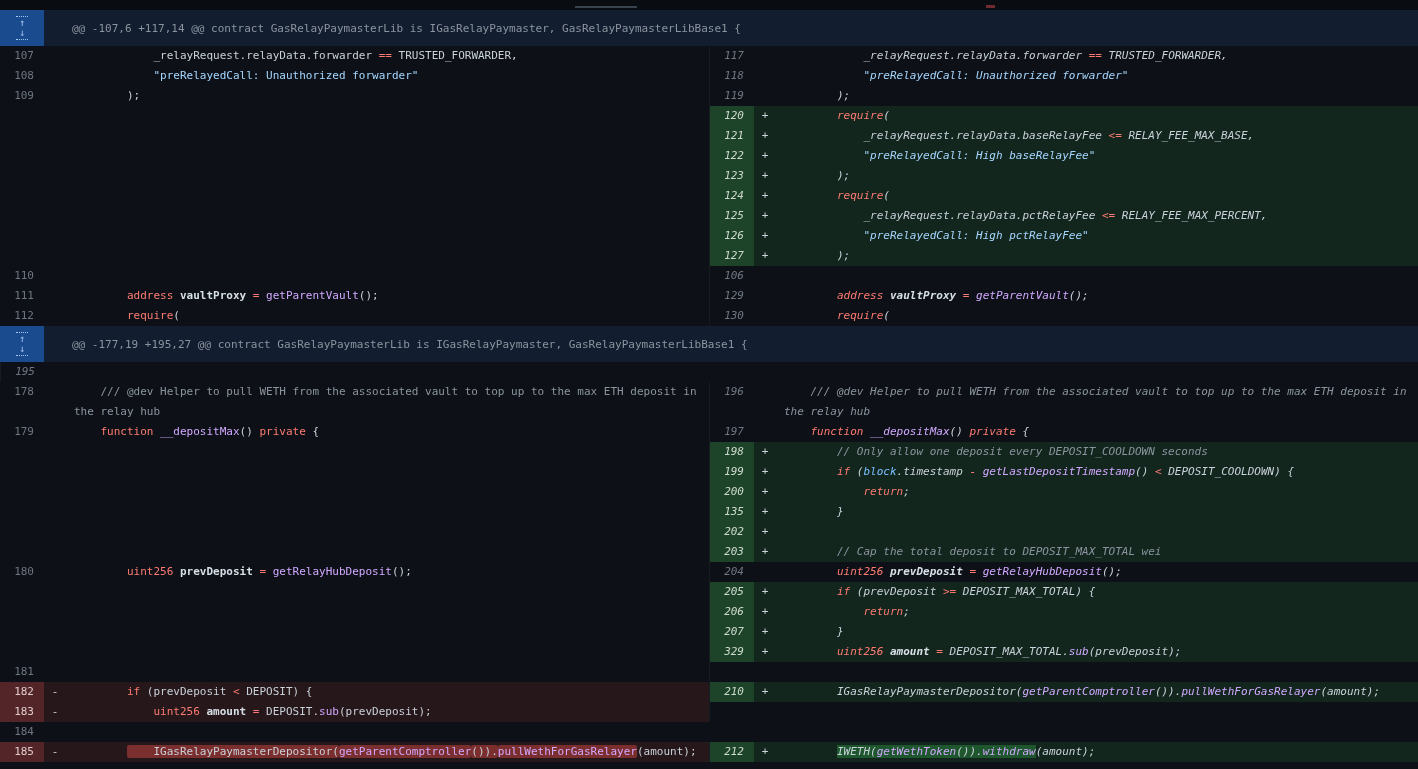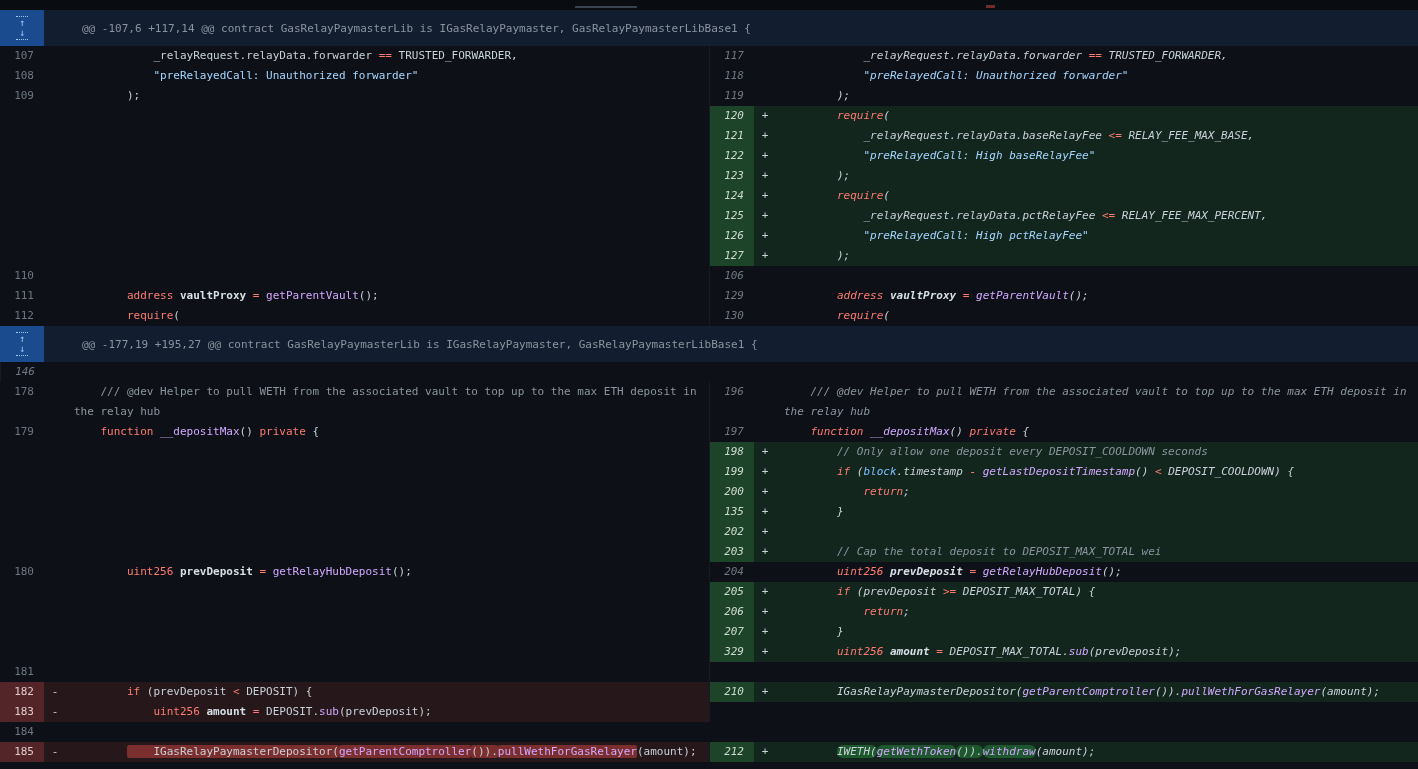--- a/index.html
+++ b/index.html
@@ -11,35 +11,35 @@
   }
   .topbar{height:10px;background:#090d12;position:relative;}
   .frag1{position:absolute;left:575px;bottom:2px;width:62px;height:2px;background:#39424f;}
   .frag2{position:absolute;left:986px;bottom:2px;width:9px;height:3px;background:#6e2b30;}
 
   .hunk-row{display:flex;align-items:stretch;height:36px;background:var(--c-hunk_bg,#121d30);}
   .expand-btn{flex:0 0 44px;display:flex;flex-direction:column;align-items:center;justify-content:center;
     background:var(--c-expand_button_bg,#1b4b8f);color:#a3c7f5;cursor:pointer;line-height:10px;font-size:10px;}
   .xbar{width:12px;border-top:1px dotted #a3c7f5;margin:1px 0;}
   .xarrow{display:block;height:10px;}
-  .hunk-text{align-self:center;padding-left:38px;color:var(--c-comment,#8b949e);white-space:pre;}
+  .hunk-text{align-self:center;padding-left:28px;color:var(--c-comment,#8b949e);white-space:pre;}
 
   .code-row{display:flex;}
   .half{width:709px;box-sizing:border-box;display:flex;align-items:flex-start;}
   .half.new{border-left:1px solid #161c24;font-style:italic;}
   .num{flex:0 0 44px;height:20px;line-height:20px;text-align:right;padding-right:10px;box-sizing:border-box;
     color:var(--c-line_number,#6e7681);cursor:pointer;}
   .marker{flex:0 0 22px;height:20px;line-height:20px;text-align:center;color:#c9d1d9;}
   .code{flex:1 1 auto;min-height:20px;line-height:20px;padding-left:8px;white-space:pre-wrap;word-break:break-word;color:#c9d1d9;}
 
   .half.add{background:var(--c-addition_bg,#12261e);}
   .half.add .num{background:var(--c-addition_num_bg,#1d4428);color:#ccd8cf;}
   .half.del{background:var(--c-deletion_bg,#25171a);}
   .half.del .num{background:var(--c-deletion_num_bg,#542528);color:#e0cccd;}
-  .half.add .t-h{background:var(--c-addition_word_bg,#1e572e);border-radius:6px;}
+  .half.add .t-h{background:var(--c-addition_word_bg,#1e572e);border-radius:0;}
   .half.del .t-h{background:var(--c-deletion_word_bg,#7a2e2e);border-radius:2px;}
 
   .t-k{color:var(--c-keyword,#ff7b72);}
   .t-s{color:var(--c-string,#a5d6ff);}
   .t-f{color:var(--c-function,#d2a8ff);}
   .t-c{color:var(--c-comment,#8b949e);}
   .t-b{color:var(--c-builtin,#79c0ff);}
   .t-v{font-weight:bold;color:#d7dfe7;}
 </style>
 </head>
@@ -232,21 +232,21 @@
         <div class="expand-btn">
           <div class="xbar"></div>
           <span class="xarrow">↑</span>
           <span class="xarrow">↓</span>
           <div class="xbar"></div>
         </div>
         <span class="hunk-text">@@ -177,19 +195,27 @@ contract GasRelayPaymasterLib is IGasRelayPaymaster, GasRelayPaymasterLibBase1 {</span>
       </div>
       <div class="code-row">
         <div class="half new ctx">
-          <div class="num">146</div>
+          <div class="num">195</div>
           <div class="marker"></div>
           <div class="code"></div>
         </div>
       </div>
       <div class="code-row">
         <div class="half old ctx">
           <div class="num">178</div>
           <div class="marker"></div>
           <div class="code"><span class="t-c">    /// @dev Helper to pull WETH from the associated vault to top up to the max ETH deposit in
 the relay hub</span></div>

